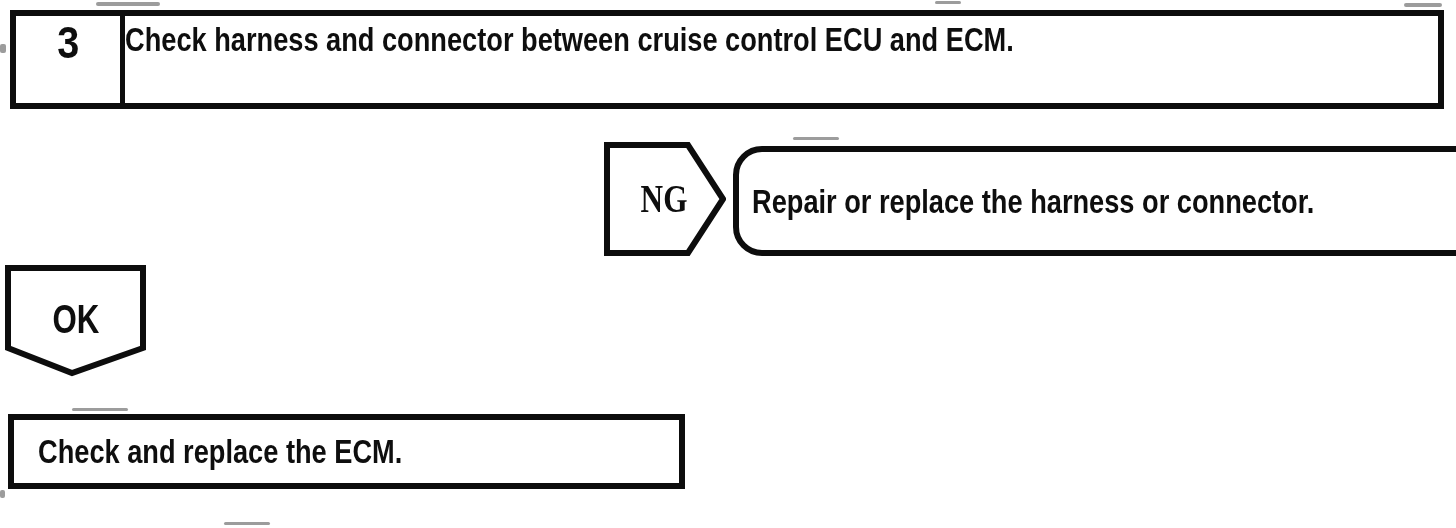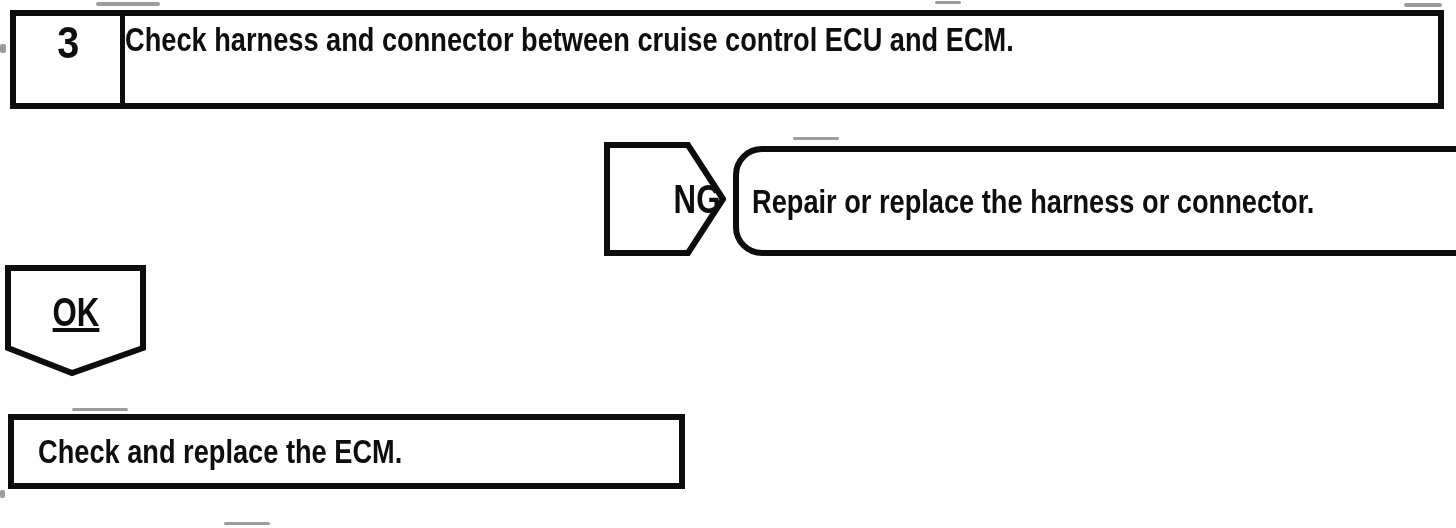--- a/index.html
+++ b/index.html
@@ -63,23 +63,23 @@
     align-items: center;
     justify-content: center;
   }
   .connector-label {
     font-size: 40px;
     line-height: 1;
     display: inline-block;
     transform: scaleX(0.78);
   }
   .ng-connector { left: 604px; top: 142px; }
-  .ng-label-wrap { left: 639px; top: 145px; width: 116px; height: 108px; }
+  .ng-label-wrap { left: 606px; top: 145px; width: 116px; height: 108px; font-family: Liberation Serif, serif; }
   .ok-connector { left: 5px; top: 264px; }
-  .ok-label-wrap { left: 8px; top: 272px; width: 135px; height: 80px; text-decoration: underline; }
+  .ok-label-wrap { left: 8px; top: 279px; width: 135px; height: 80px; }
   
   .ng-action-box {
     left: 733px; top: 146px;
     width: 811px; height: 110px;
     display: flex;
     align-items: center;
     padding-left: 13px;
     border-radius: 29px;
   }
   .ok-action-box {

